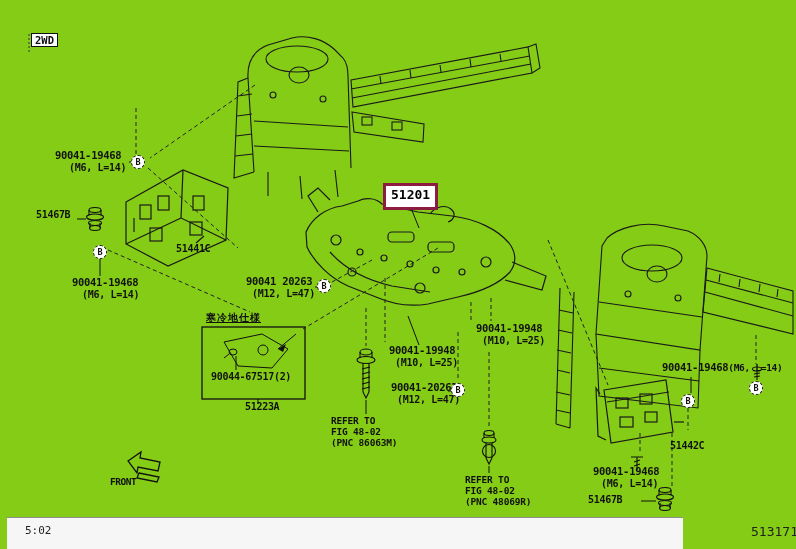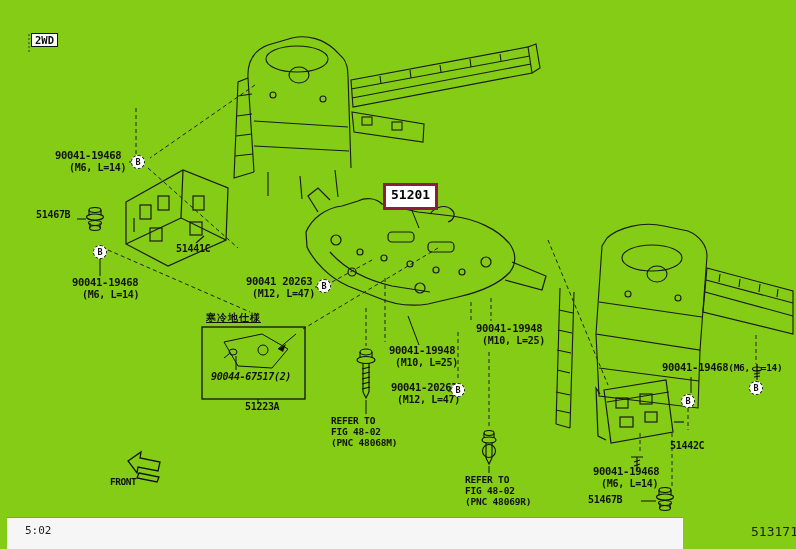--- a/index.html
+++ b/index.html
@@ -234,21 +234,21 @@
 
   <div class="lbl" style="left:246px;top:276px;">
     <span>90041 20263</span>
     <span class="spec" style="padding-left:6px;">(M12, L=47)</span>
   </div>
   <div class="circleB" style="left:317px;top:279px;">B</div>
 
   <div class="hlbox" style="border-color: rgb(140, 29, 64);">51201</div>
 
   <div class="jnote">寒冷地仕様</div>
-  <div class="lbl" style="left:211px;top:371px;font-size:10px;font-style:italic;">90044-67517(2)</div>
+  <div class="lbl" style="left:211px;top:371px;font-size:10px;">90044-67517(2)</div>
   <div class="lbl callout" style="left:245px;top:401px;">51223A</div>
 
   <div class="lbl" style="left:389px;top:345px;">
     <span>90041-19948</span>
     <span class="spec" style="padding-left:6px;">(M10, L=25)</span>
   </div>
 
   <div class="lbl" style="left:391px;top:382px;">
     <span>90041-20263</span>
     <span class="spec" style="padding-left:6px;">(M12, L=47)</span>
@@ -256,21 +256,21 @@
   <div class="circleB" style="left:451px;top:383px;">B</div>
 
   <div class="lbl" style="left:476px;top:323px;">
     <span>90041-19948</span>
     <span class="spec" style="padding-left:6px;">(M10, L=25)</span>
   </div>
 
   <div class="refer" style="left:331px;top:415px;">
     <span>REFER TO</span><br>
     <span>FIG 48-02</span><br>
-    <span>(PNC 48068M)</span>
+    <span>(PNC 86063M)</span>
   </div>
   <div class="refer" style="left:465px;top:474px;">
     <span>REFER TO</span><br>
     <span>FIG 48-02</span><br>
     <span>(PNC 48069R)</span>
   </div>
 
   <div class="lbl" style="left:662px;top:362px;">
     <span>90041-19468</span><span style="font-size:9.5px;">(M6, L=14)</span>
   </div>

